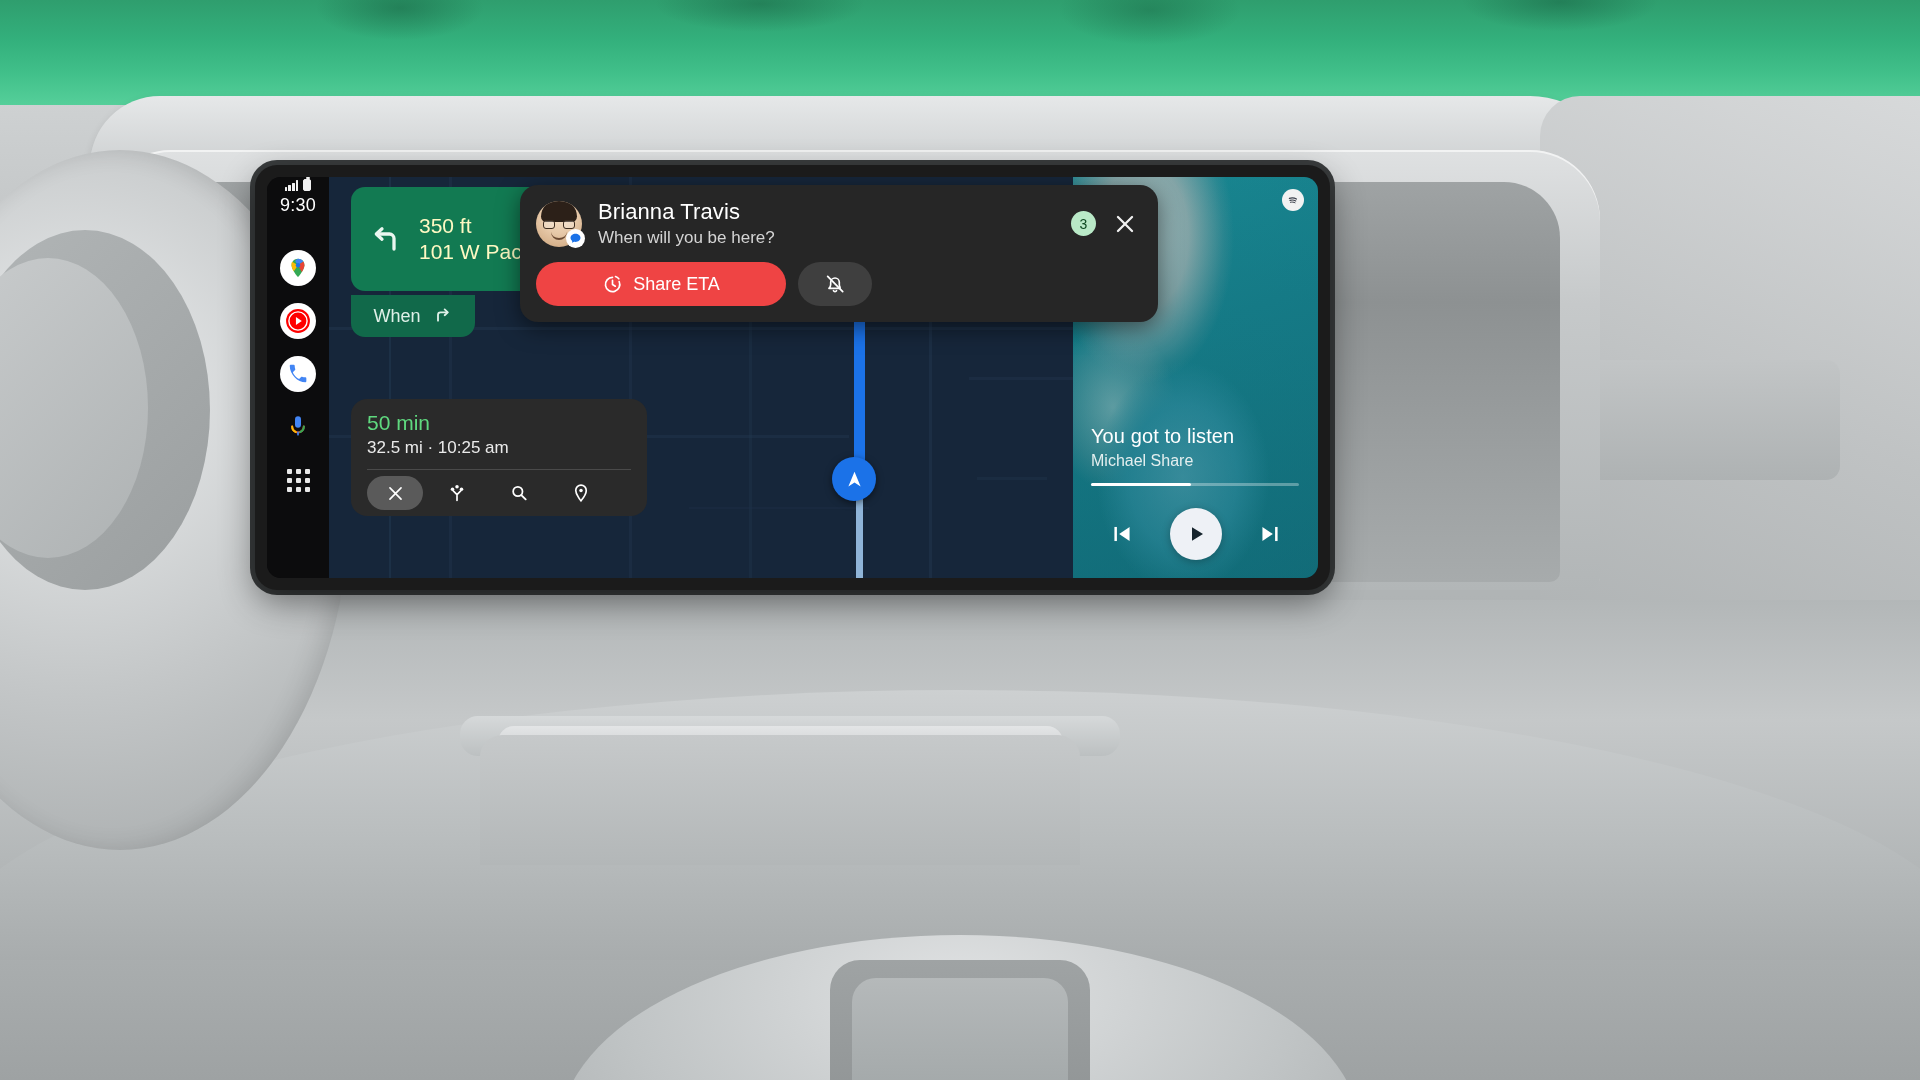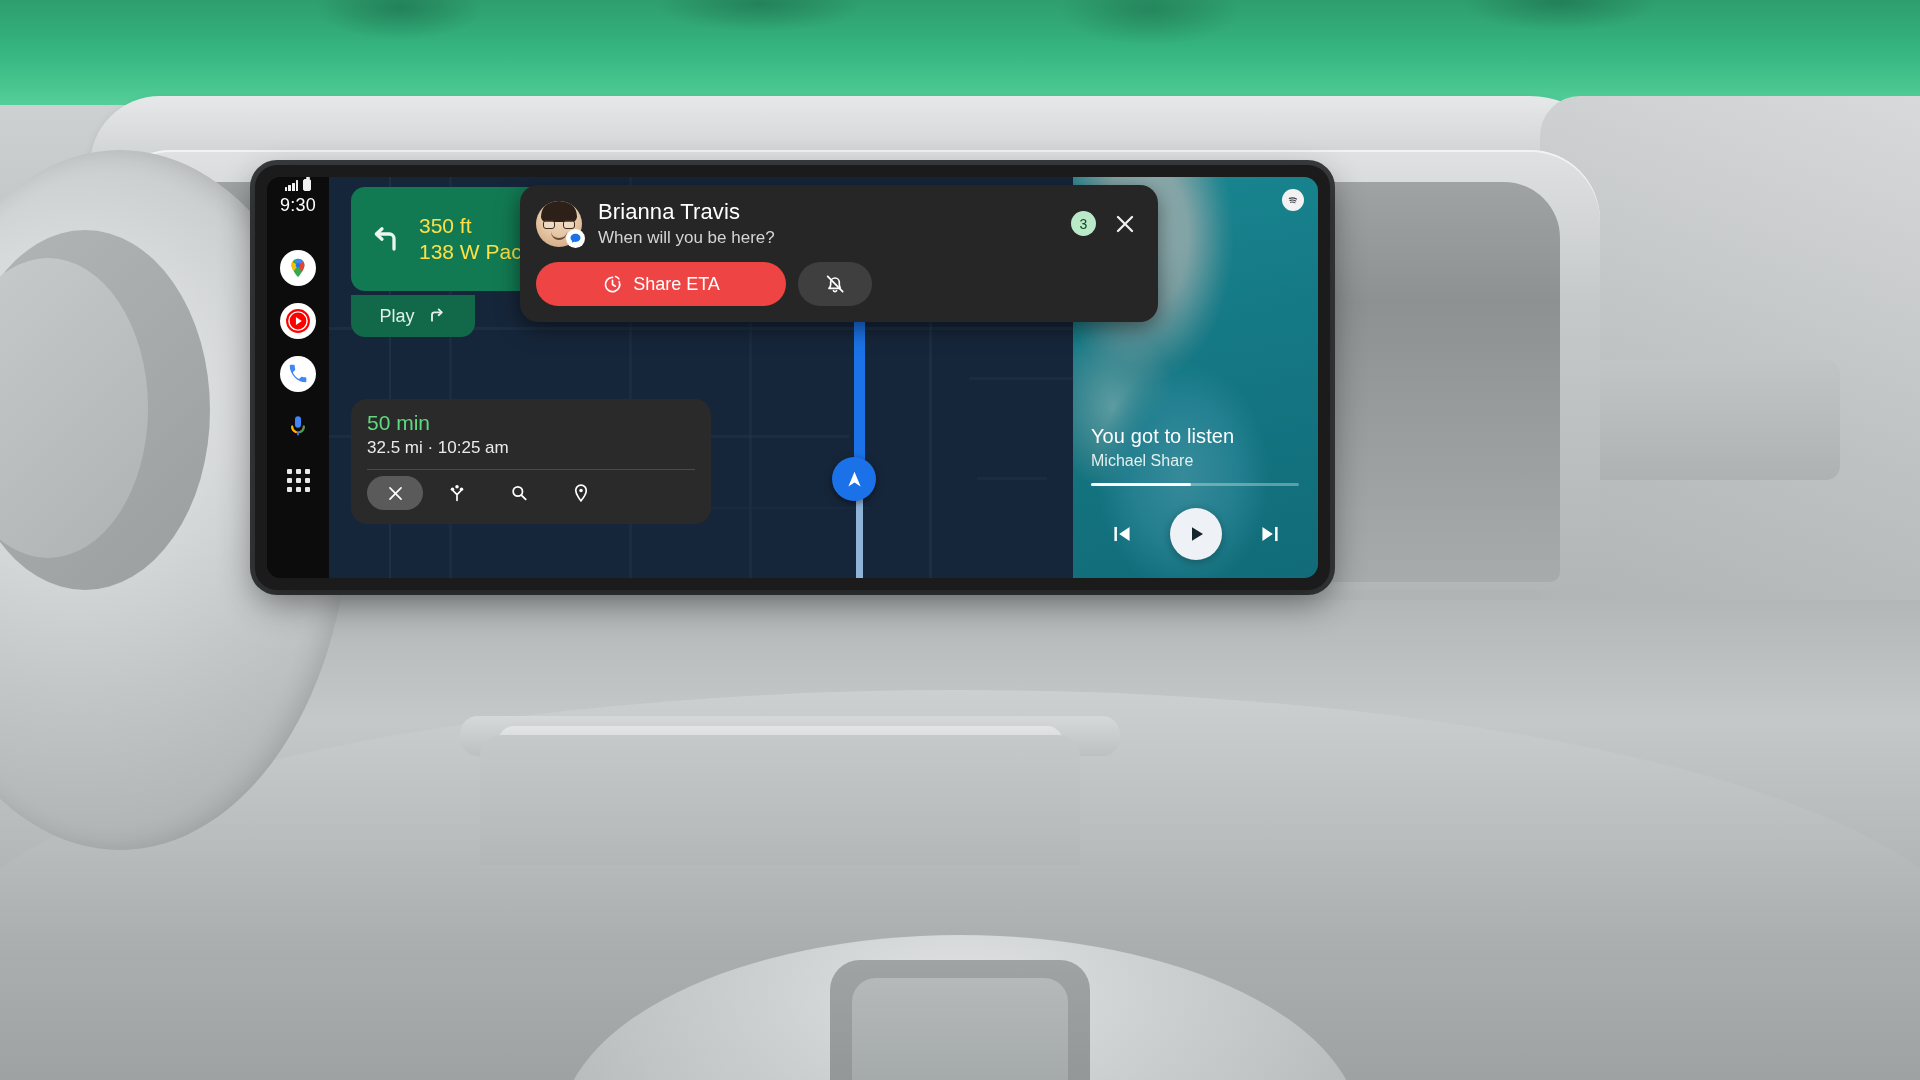--- a/index.html
+++ b/index.html
@@ -190,34 +190,34 @@
     box-shadow:0 2px 7px rgba(0,0,0,.5);
   }
 
   
   .navbanner{
     position:absolute; left:22px; top:10px; width:230px; height:104px;
     background:#127a52; border-radius:14px;
     display:flex; align-items:center; padding:0 16px; gap:16px; z-index:3;
   }
   .nav-turn{ flex:0 0 auto; }
-  .nav-text{ color:#fde047; line-height:1.22; }
+  .nav-text{ color:#fef9c3; line-height:1.22; }
   .nav-dist{ font-size:21px; font-weight:400; }
   .nav-street{ font-size:21px; font-weight:400; white-space:nowrap; }
   .thenchip{
     position:absolute; left:22px; top:118px; width:124px; height:42px;
     background:#11694a; border-radius:0 0 14px 14px;
     display:flex; align-items:center; justify-content:center; gap:12px; z-index:3;
     color:#dff0e8; font-size:18px;
   }
 
   
   .etacard{
-    position:absolute; left:22px; top:222px; width:360px;
-    background:#2a2a2a; border-radius:16px; padding:12px 16px 8px; z-index:4;
+    position:absolute; left:22px; top:222px; width:296px;
+    background:#2a2a2a; border-radius:16px; padding:12px 16px 0; z-index:4;
   }
   .eta-time{ color:#5fd97f; font-size:21px; font-weight:500; }
   .eta-sub{ color:#eaeaea; font-size:17px; margin-top:3px; }
   .eta-divider{ height:1px; background:#4a4a4a; margin:11px 0 6px; }
   .eta-actions{ display:flex; align-items:center; gap:6px; padding-bottom:6px; }
   .eta-btn{
     width:56px; height:34px; border-radius:17px; display:flex;
     align-items:center; justify-content:center; cursor:pointer;
   }
   .eta-btn.filled{ background:#5a5a5a; }
@@ -416,26 +416,26 @@
 
       <div class="navbanner">
         <span class="nav-turn">
           <svg width="36" height="36" viewBox="0 0 24 24">
             <path d="M18 20v-7a3 3 0 0 0-3-3H7" fill="none" stroke="#eaf7f0" stroke-width="2.2" stroke-linecap="round" stroke-linejoin="round"></path>
             <path d="M10 6.5L6.2 10 10 13.5" fill="none" stroke="#eaf7f0" stroke-width="2.2" stroke-linecap="round" stroke-linejoin="round"></path>
           </svg>
         </span>
         <span class="nav-text">
           <div class="nav-dist">350 ft</div>
-          <div class="nav-street">138 W Pac</div>
+          <div class="nav-street">101 W Pac</div>
         </span>
       </div>
 
       <div class="thenchip">
-        <span>Play</span>
+        <span>When</span>
         <span>
           <svg width="20" height="20" viewBox="0 0 24 24">
             <path d="M6 20v-7a3 3 0 0 1 3-3h8" fill="none" stroke="#dff0e8" stroke-width="2.2" stroke-linecap="round" stroke-linejoin="round"></path>
             <path d="M14 6.5L17.8 10 14 13.5" fill="none" stroke="#dff0e8" stroke-width="2.2" stroke-linecap="round" stroke-linejoin="round"></path>
           </svg>
         </span>
       </div>
 
       <div class="etacard">
         <div class="eta-time">50 min</div>

